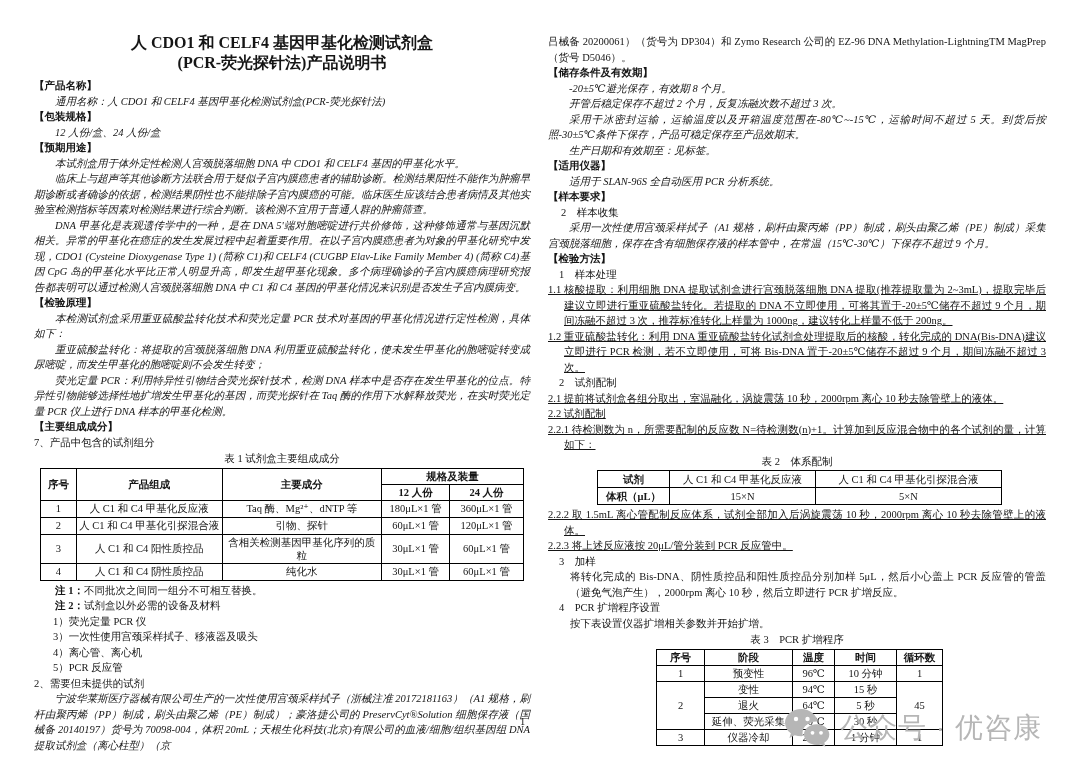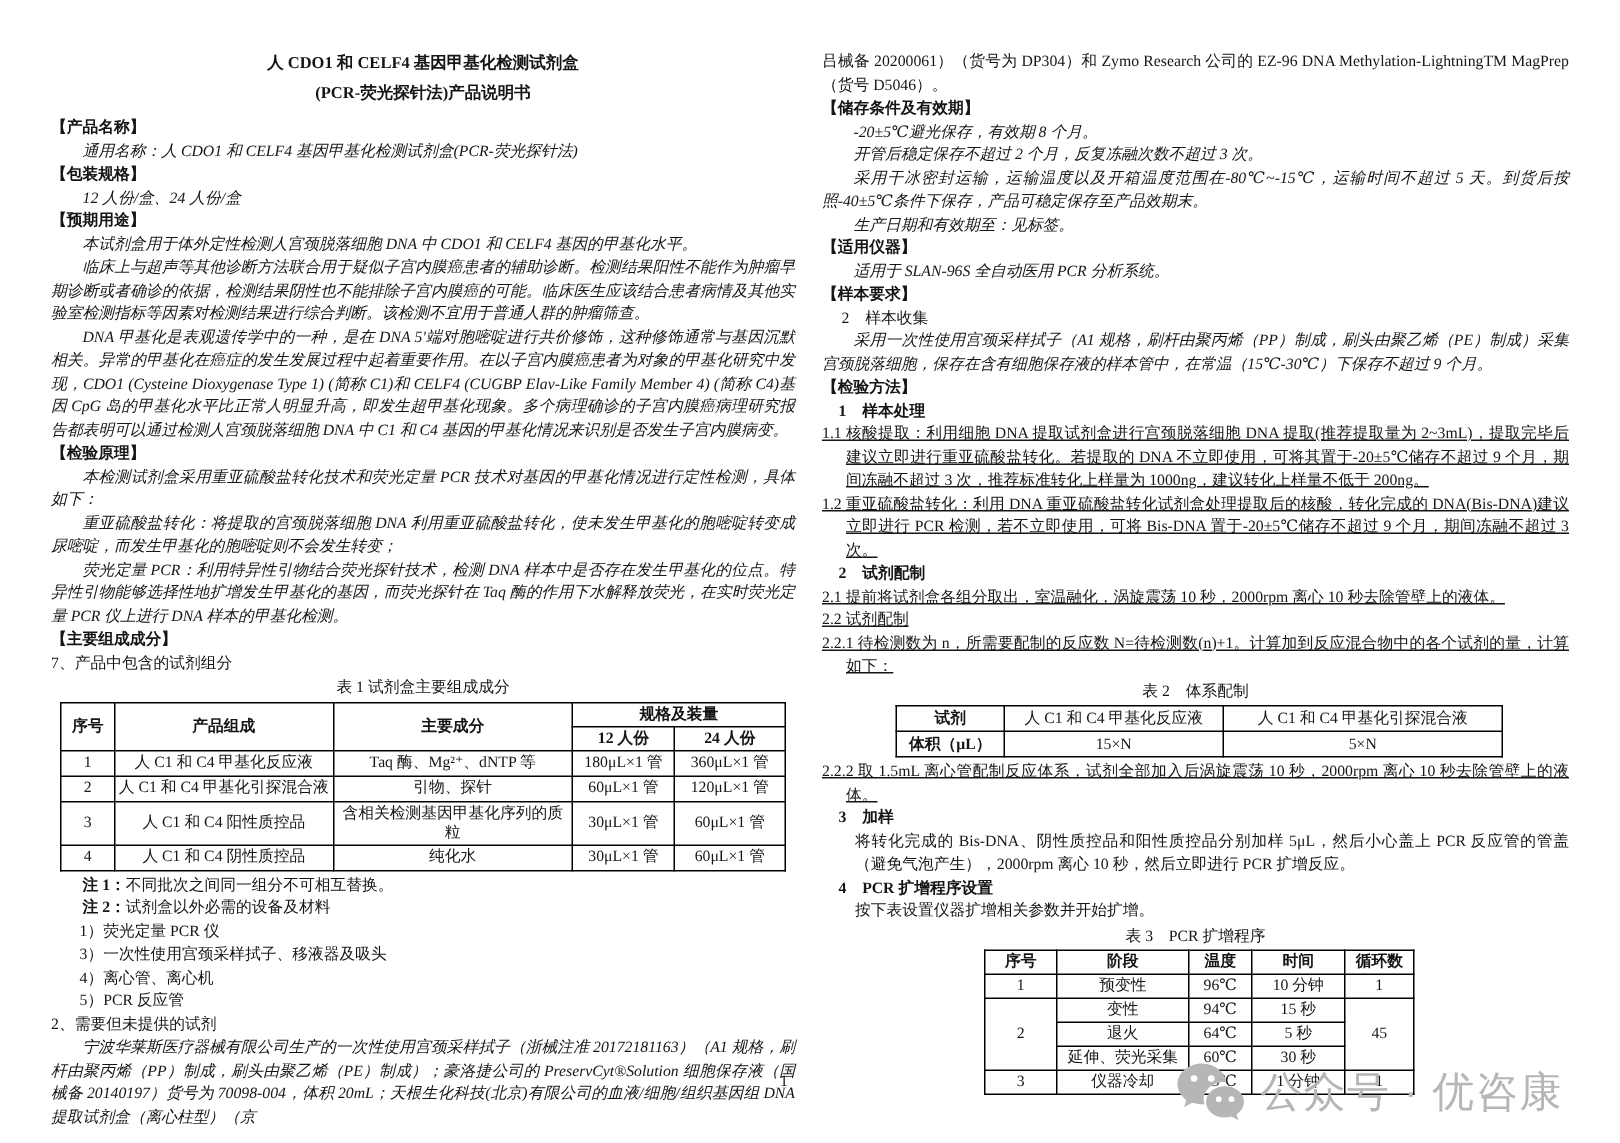--- a/index.html
+++ b/index.html
@@ -5,28 +5,28 @@
   * { margin:0; padding:0; box-sizing:border-box; }
   html,body { background:#ffffff; }
   body {
     width:1080px; height:762px; position:relative; overflow:hidden;
     font-family:"Liberation Serif","DejaVu Serif",serif;
     color:#151515;
   }
   .col { position:absolute; top:0; font-size:10.5px; line-height:15.5px; text-align:justify; }
   .col-left  { left:34px;  width:496px; }
   .col-right { left:548px; width:498px; }
-  .doc-title { margin-top:33px; margin-bottom:6px; text-align:center; font-weight:bold; font-size:11px; line-height:19.5px; text-indent:0; }
+  .doc-title { margin-top:33px; margin-bottom:6px; text-align:center; font-weight:bold; font-size:16px; line-height:19.5px; text-indent:0; }
   .h { font-weight:bold; text-indent:0; }
   .p-indent { text-indent:21px;font-style:italic; }
   .note { padding-left:21px; }
   .note .mk { font-weight:bold; }
   .equip { padding-left:19px; }
   .sub { text-indent:0; }
-  .hnum { font-weight:bold; padding-left:11px; }
+  .hnum { font-weight:normal; padding-left:11px; }
   .snum { padding-left:13px; }
   .hang { padding-left:16px; text-indent:-16px;text-decoration:underline; }
   .block { padding-left:22px; }
   .tcap { text-align:center; text-indent:0; margin-top:1px; }
   table { border-collapse:collapse; font-size:10.5px; line-height:13px; border:1.5px solid #000; }
   th,td { border:1px solid #000; text-align:center; vertical-align:middle; padding:1px 2px; }
   th { font-weight:bold; }
   .t1 { width:484px; margin:1px 0 2px 6px; }
   .t1 td { height:17px; }
   .t1 .hrow th { height:14px; }
@@ -130,21 +130,21 @@
   <div class="sub">2、需要但未提供的试剂</div>
   <div class="p-indent">宁波华莱斯医疗器械有限公司生产的一次性使用宫颈采样拭子（浙械注准 20172181163）（A1 规格，刷杆由聚丙烯（PP）制成，刷头由聚乙烯（PE）制成）；豪洛捷公司的 PreservCyt®Solution 细胞保存液（国械备 20140197）货号为 70098-004，体积 20mL；天根生化科技(北京)有限公司的血液/细胞/组织基因组 DNA 提取试剂盒（离心柱型）（京</div>
 </div>
 
 <div class="col col-right" style="padding-top:34px;">
   <div>吕械备 20200061）（货号为 DP304）和 Zymo Research 公司的 EZ-96 DNA Methylation-LightningTM MagPrep（货号 D5046）。</div>
 
   <div class="h">【储存条件及有效期】</div>
   <div class="p-indent">-20±5℃避光保存，有效期 8 个月。</div>
   <div class="p-indent">开管后稳定保存不超过 2 个月，反复冻融次数不超过 3 次。</div>
-  <div class="p-indent">采用干冰密封运输，运输温度以及开箱温度范围在-80℃~-15℃，运输时间不超过 5 天。到货后按照-40±5℃条件下保存，产品可稳定保存至产品效期末。</div>
+  <div class="p-indent">采用干冰密封运输，运输温度以及开箱温度范围在-80℃~-15℃，运输时间不超过 5 天。到货后按照-30±5℃条件下保存，产品可稳定保存至产品效期末。</div>
   <div class="p-indent">生产日期和有效期至：见标签。</div>
 
   <div class="h">【适用仪器】</div>
   <div class="p-indent">适用于 SLAN-96S 全自动医用 PCR 分析系统。</div>
 
   <div class="h">【样本要求】</div>
   <div class="snum">2　样本收集</div>
   <div class="p-indent">采用一次性使用宫颈采样拭子（A1 规格，刷杆由聚丙烯（PP）制成，刷头由聚乙烯（PE）制成）采集宫颈脱落细胞，保存在含有细胞保存液的样本管中，在常温（15℃-30℃）下保存不超过 9 个月。</div>
 
   <div class="h">【检验方法】</div>
@@ -171,20 +171,21 @@
     </tr>
     <tr>
       <th>体积（μL）</th>
       <td>15×N</td>
       <td>5×N</td>
     </tr>
   </tbody>
     </table>
 
   <div class="hang">2.2.2 取 1.5mL 离心管配制反应体系，试剂全部加入后涡旋震荡 10 秒，2000rpm 离心 10 秒去除管壁上的液体。</div>
+  <div class="hang">2.2.3 将上述反应液按 20μL/管分装到 PCR 反应管中。</div>
   <div class="hnum">3　加样</div>
   <div class="block">将转化完成的 Bis-DNA、阴性质控品和阳性质控品分别加样 5μL，然后小心盖上 PCR 反应管的管盖（避免气泡产生），2000rpm 离心 10 秒，然后立即进行 PCR 扩增反应。</div>
   <div class="hnum">4　PCR 扩增程序设置</div>
   <div class="block">按下表设置仪器扩增相关参数并开始扩增。</div>
 
   <div class="tcap">表 3　PCR 扩增程序</div>
   <table class="t3">
     <colgroup>
         <col style="width:48px">
         <col style="width:88px">

